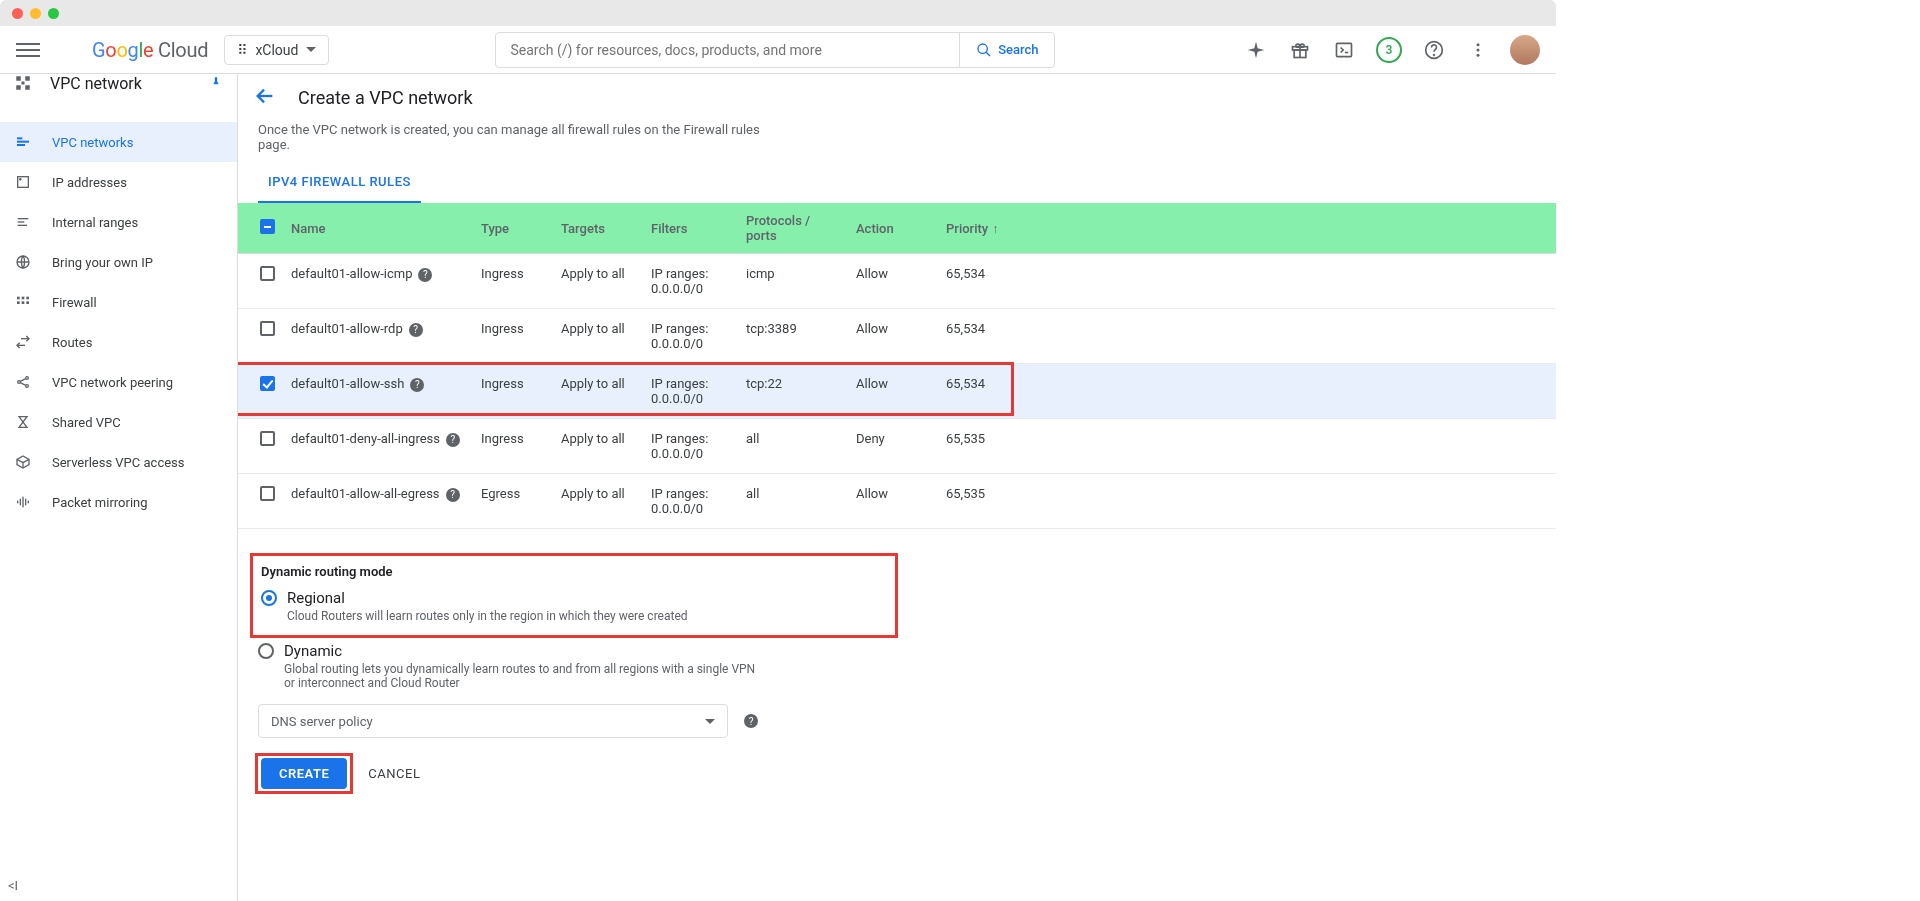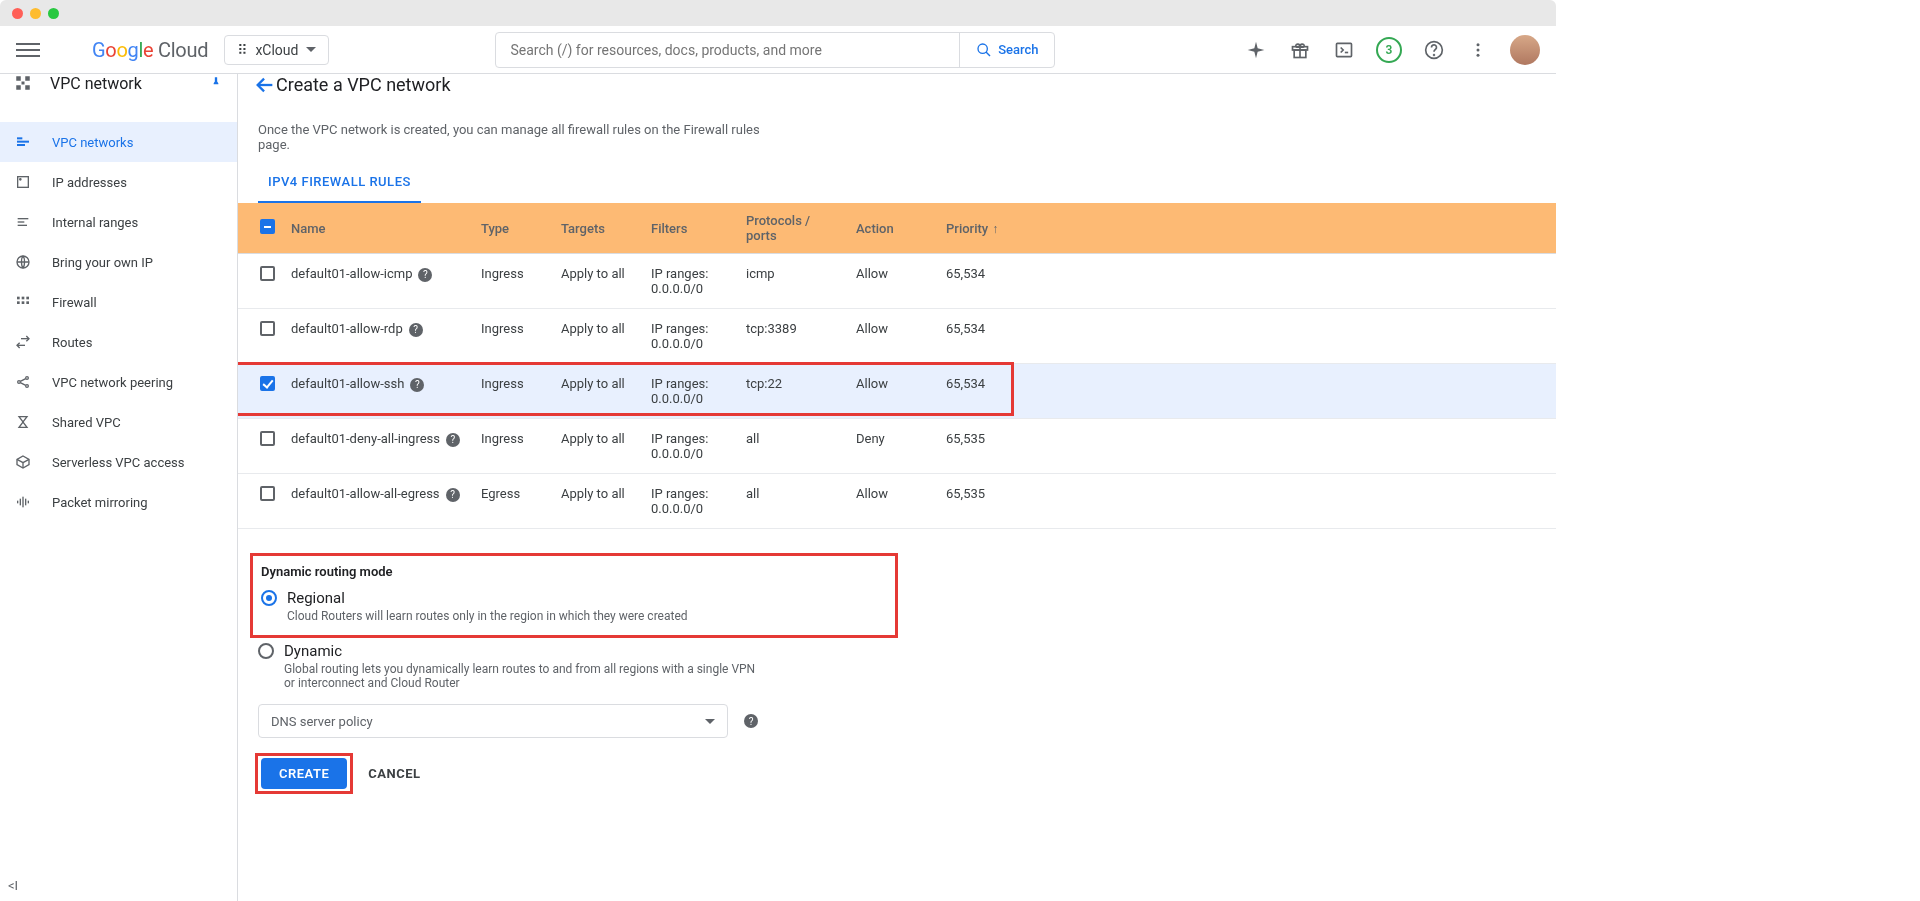--- a/index.html
+++ b/index.html
@@ -26,30 +26,30 @@
   .leftnav{width:238px;border-right:1px solid #dadce0;padding-top:0;position:relative;}
   .leftnav-header{display:flex;height:48px;padding:0 14px;gap:18px;font-size:16px;color:#202124;border-bottom:1px solid transparent;}
   .leftnav-header .pin{position:absolute;right:14px;color:#1a73e8;}
   .nav-item{display:flex;align-items:center;height:40px;padding:0 14px;gap:20px;font-size:13px;color:#3c4043;cursor:pointer;}
   .nav-item.active{background:#e8f0fe;color:#1a73e8;}
   .nav-item.active .nav-ico{color:#1a73e8;}
   .nav-ico{width:18px;height:18px;display:flex;align-items:center;justify-content:center;color:#5f6368;}
   .collapse-handle{position:absolute;bottom:8px;left:8px;color:#5f6368;font-size:13px;}
   
   .main{flex:1;overflow:auto;}
-  .main-header{display:flex;align-items:flex-start;height:48px;padding:0 16px;border-bottom:1px solid transparent;}
+  .main-header{display:flex;align-items:center;height:48px;padding:0 16px;gap:22px;border-bottom:1px solid transparent;}
   .back-arrow{color:#1a73e8;cursor:pointer;}
   .main-title{font-size:18px;color:#202124;}
   .content{padding:0 0 24px 0;}
   .truncated{color:#5f6368;font-size:13px;padding:0 20px 10px 20px;}
   .tab-row{padding:0 20px;}
   .tab{display:inline-block;padding:12px 10px;color:#1a73e8;font-weight:500;font-size:13px;border-bottom:2px solid #1a73e8;letter-spacing:0.5px;}
   
   table{width:100%;border-collapse:collapse;font-size:13px;color:#3c4043;}
-  thead th{text-align:left;font-weight:500;color:#5f6368;padding:10px 8px;border-bottom:1px solid #dadce0;background:#fdba74;}
+  thead th{text-align:left;font-weight:500;color:#5f6368;padding:10px 8px;border-bottom:1px solid #dadce0;background:#86efac;}
   thead th:first-child{padding-left:22px;width:42px;}
   tbody td{padding:12px 8px;border-bottom:1px solid #e8eaed;vertical-align:top;}
   tbody td:first-child{padding-left:22px;}
   tbody tr.selected{background:#e8f0fe;}
   .chk{width:15px;height:15px;border:2px solid #5f6368;border-radius:2px;display:inline-block;position:relative;cursor:pointer;}
   .chk.indeterminate{background:#1a73e8;border-color:#1a73e8;}
   .chk.indeterminate::after{content:"";position:absolute;left:2px;right:2px;top:5px;height:2px;background:#fff;}
   .chk.checked{background:#1a73e8;border-color:#1a73e8;}
   .chk.checked::after{content:"";position:absolute;left:3px;top:0px;width:4px;height:8px;border:solid #fff;border-width:0 2px 2px 0;transform:rotate(40deg);}
   .help{display:inline-flex;width:14px;height:14px;background:#5f6368;color:#fff;border-radius:50%;font-size:10px;align-items:center;justify-content:center;margin-left:6px;}
@@ -64,21 +64,21 @@
   .radio.sel::after{content:"";position:absolute;inset:3px;background:#1a73e8;border-radius:50%;}
   .radio-label{font-size:15px;color:#202124;}
   .radio-desc{font-size:12px;color:#5f6368;margin-top:2px;max-width:480px;}
   .routing-red{border:3px solid #e53935;padding:8px 14px 4px 8px;margin-left:-8px;margin-bottom:4px;}
   
   .dns-row{display:flex;align-items:center;gap:10px;margin:14px 20px 0 20px;}
   .select-box{width:470px;border:1px solid #dadce0;border-radius:4px;height:34px;display:flex;align-items:center;padding:0 12px;justify-content:space-between;color:#5f6368;cursor:pointer;}
   
   .btn-row{display:flex;gap:18px;align-items:center;margin:18px 20px 0 20px;}
   .primary-btn{background:#1a73e8;color:#fff;border:none;border-radius:4px;padding:8px 18px;font-weight:600;font-size:13px;letter-spacing:0.5px;cursor:pointer;}
-  .sec-btn{color:#3c4043;font-weight:700;font-size:13px;cursor:pointer;letter-spacing:0.5px;}
+  .sec-btn{color:#3c4043;font-weight:400;font-size:13px;cursor:pointer;letter-spacing:0.5px;}
   .create-red{outline:3px solid #e53935;padding:2px 3px;display:inline-block;}
   .col-name{width:190px;} .col-type{width:80px;} .col-targets{width:90px;} .col-filters{width:95px;} .col-proto{width:110px;} .col-action{width:90px;} .col-prio{width:100px;}
 </style>
 </head>
 <body>
 
 <div class="window-chrome">
   <span class="traffic tl-red"></span>
   <span class="traffic tl-yellow"></span>
   <span class="traffic tl-green"></span>

